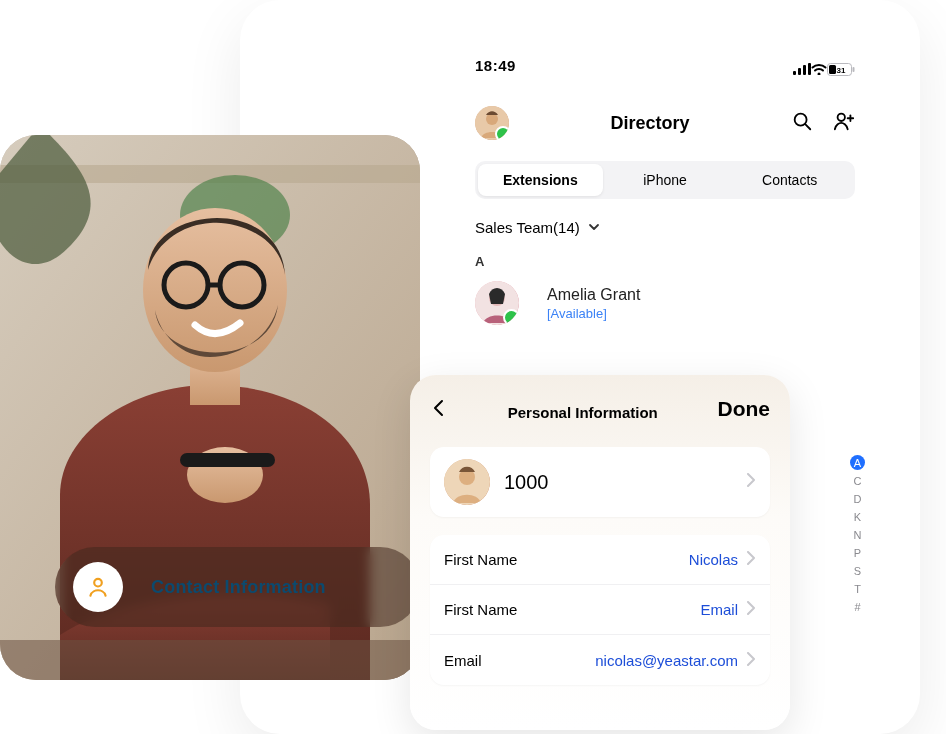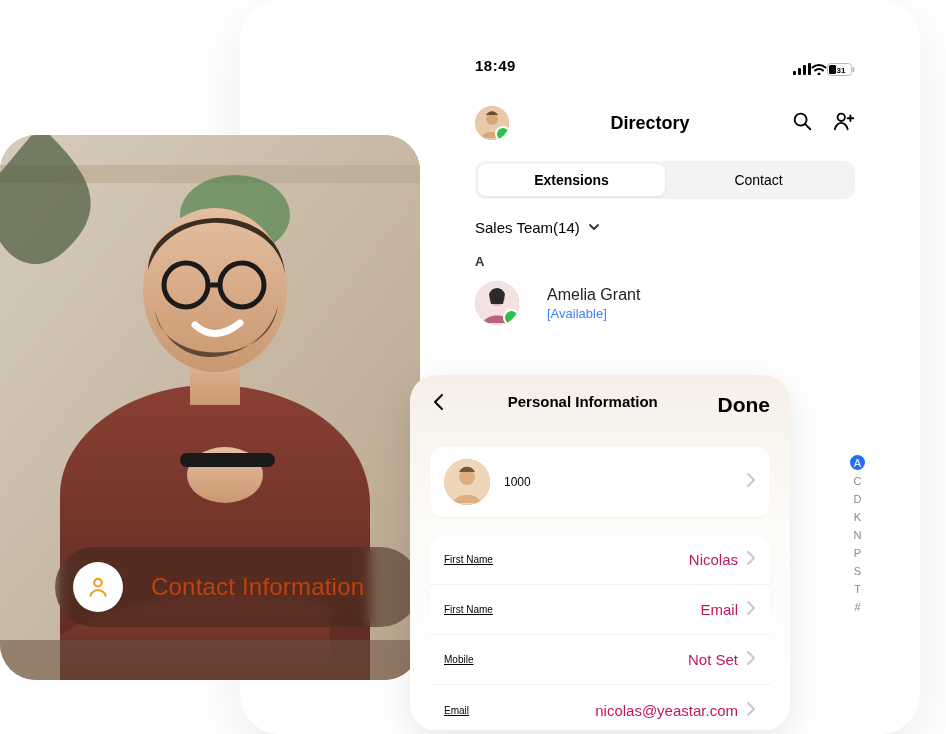--- a/index.html
+++ b/index.html
@@ -36,21 +36,21 @@
   backdrop-filter: blur(6px);
   display: flex; align-items: center;
   padding-left: 18px;
   gap: 28px;
 }
 .pill .circle {
   width: 50px; height: 50px; border-radius: 50%;
   background: #fff; display: flex; align-items: center; justify-content: center;
 }
 .pill .circle svg { width: 26px; height: 26px; }
-.pill .label { color: #c2410c; font-size: 24px; font-weight: 400; letter-spacing: 0.2px; }
+.pill .label { color: #0c4a6e; font-size: 18px; font-weight: 700; letter-spacing: 0.2px; }
 
 
 .phone {
   position: absolute;
   left: 455px; top: 35px;
   width: 420px; height: 690px;
   background: #fff;
   border-radius: 36px;
   padding: 22px 20px 0;
   overflow: hidden;
@@ -147,21 +147,21 @@
   position: absolute;
   left: 410px; top: 375px;
   width: 380px; height: 355px;
   background: linear-gradient(180deg,#f5efe7 0%, #fdfbf8 40%, #ffffff 100%);
   border-radius: 26px;
   padding: 18px 20px 0;
   box-shadow: 0 12px 40px rgba(0,0,0,0.10);
   overflow: hidden;
 }
 .info-card .hdr {
-  display: flex; align-items: flex-start; justify-content: space-between;
+  display: flex; align-items: flex-end; justify-content: space-between;
   height: 28px;
 }
 .info-card .hdr .back svg { width: 18px; height: 18px; }
 .info-card .hdr .ti { font-size: 15px; font-weight: 700; }
 .info-card .hdr .done { font-size: 21px; font-weight: 700; }
 
 .info-card .box {
   background: #fff;
   border-radius: 14px;
   box-shadow: 0 1px 2px rgba(0,0,0,0.04);
@@ -172,33 +172,33 @@
   display: flex; align-items: center;
   padding: 0 14px;
   gap: 14px;
 }
 .avatar-lg {
   width: 46px; height: 46px; border-radius: 50%;
   background: linear-gradient(135deg,#e9caa6,#c88964);
   overflow: hidden;
 }
 .avatar-lg svg { width: 100%; height: 100%; }
-.info-card .box.profile .num { font-size: 12px; font-weight: 500; flex: 1; }
+.info-card .box.profile .num { font-size: 20px; font-weight: 500; flex: 1; }
 .chev { color: #c8c8cd; }
 .chev svg { width: 10px; height: 14px; }
 
 .info-card .box.fields { margin-top: 18px; }
 .info-card .row {
   display: flex; align-items: center; justify-content: space-between;
   height: 50px; padding: 0 14px;
   border-bottom: 1px solid #f0f0f2;
 }
 .info-card .row:last-child { border-bottom: none; }
-.info-card .row .lab { font-size: 10px; text-decoration: underline; }
-.info-card .row .val { font-size: 15px; color: #be185d; display: flex; align-items: center; gap: 8px; }
+.info-card .row .lab { font-size: 15px; }
+.info-card .row .val { font-size: 15px; color: #1d4ed8; display: flex; align-items: center; gap: 8px; }
 </style>
 </head>
 <body>
 
 <div class="back-card"></div>
 
 <div class="photo">
   <svg viewBox="0 0 420 545" preserveAspectRatio="xMidYMid slice">
     <defs>
       <linearGradient id="bg" x1="0" y1="0" x2="1" y2="1">
@@ -307,21 +307,22 @@
             <path d="M2 21c1-5 5-7 7-7s6 2 7 7" fill="none" stroke="#000" stroke-width="2" stroke-linecap="round"></path>
             <line x1="19" y1="6" x2="19" y2="12" stroke="#000" stroke-width="2" stroke-linecap="round"></line>
             <line x1="16" y1="9" x2="22" y2="9" stroke="#000" stroke-width="2" stroke-linecap="round"></line>
           </svg>
       </span>
     </div>
   </div>
 
   <div class="segment">
     <div class="tab active">Extensions</div>
-    <div class="tab">Contact</div>
+    <div class="tab">iPhone</div>
+    <div class="tab">Contacts</div>
   </div>
 
   <div class="group">
     <span>Sales Team(14)</span>
     <span>
       <svg viewBox="0 0 12 12">
           <path d="M2 4l4 4 4-4" fill="none" stroke="#333" stroke-width="1.8" stroke-linecap="round" stroke-linejoin="round"></path>
         </svg>
     </span>
   </div>
@@ -397,29 +398,20 @@
     <div class="row">
       <span class="lab">First Name</span>
       <span class="val">
         <span>Email</span>
         <span class="chev"><svg viewBox="0 0 10 14">
               <path d="M2 1l6 6-6 6" fill="none" stroke="#c8c8cd" stroke-width="2" stroke-linecap="round" stroke-linejoin="round"></path>
             </svg></span>
       </span>
     </div>
     <div class="row">
-      <span class="lab">Mobile</span>
-      <span class="val">
-        <span>Not Set</span>
-        <span class="chev"><svg viewBox="0 0 10 14">
-              <path d="M2 1l6 6-6 6" fill="none" stroke="#c8c8cd" stroke-width="2" stroke-linecap="round" stroke-linejoin="round"></path>
-            </svg></span>
-      </span>
-    </div>
-    <div class="row">
       <span class="lab">Email</span>
       <span class="val">
         <span>nicolas@yeastar.com</span>
         <span class="chev"><svg viewBox="0 0 10 14">
               <path d="M2 1l6 6-6 6" fill="none" stroke="#c8c8cd" stroke-width="2" stroke-linecap="round" stroke-linejoin="round"></path>
             </svg></span>
       </span>
     </div>
   </div>
 </div>

